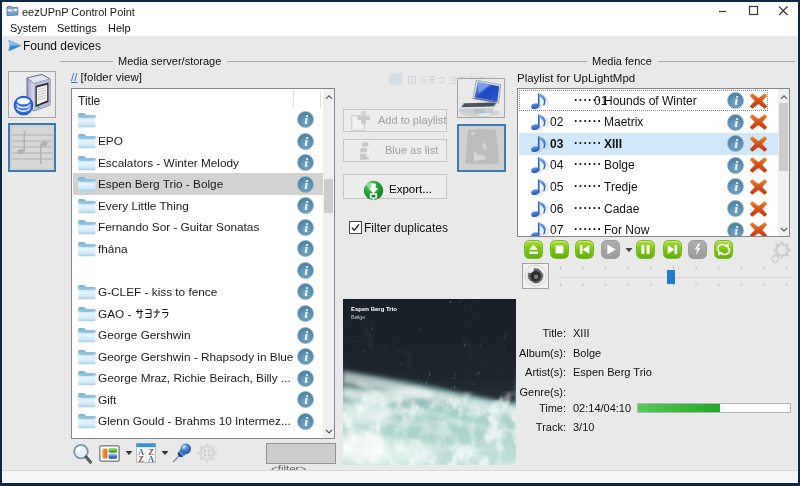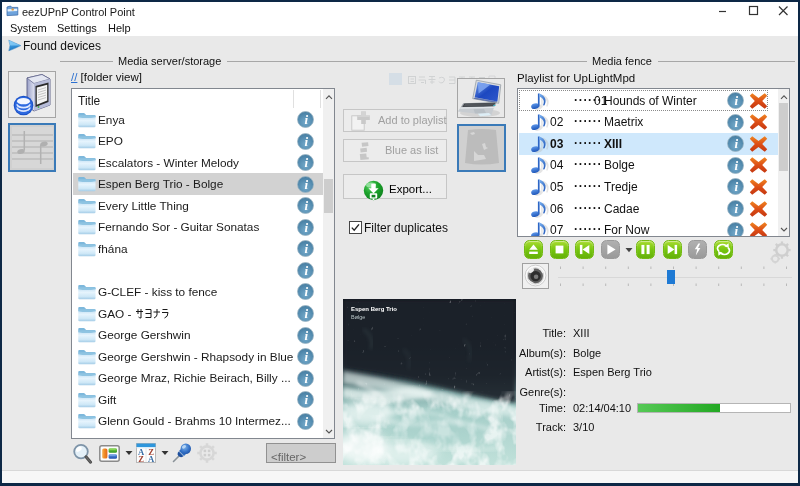--- a/index.html
+++ b/index.html
@@ -182,21 +182,20 @@
 <div id="list">
 <div style="position:absolute; left:6px; top:5px; font-size:12px; color:#1a1a1a;">Title</div>
 <div style="position:absolute; left:221px; top:1px; width:1px; height:18px; background:#e0e0e0;"></div>
 <div style="position:absolute; left:248px; top:1px; width:1px; height:18px; background:#e0e0e0;"></div>
 <div class="lrow" style="top:19.5px;">
 <svg class="abs" style="left:4px; top:2px;" width="20" height="18" viewBox="0 0 19 17">
 <path d="M1.2 5 L1.2 2.8 Q1.2 1.8 2.2 1.8 L6.3 1.8 Q7.1 1.8 7.6 2.5 L8.6 3.7 L16.6 3.7 Q17.6 3.7 17.6 4.7 L17.6 6 Z" fill="#7db8dc"></path>
 <path d="M1.2 4.4 L17.6 4.4 L17.6 14.3 Q17.6 15.5 16.4 15.5 L2.4 15.5 Q1.2 15.5 1.2 14.3 Z" fill="url(#fgrad)"></path>
 <path d="M1.2 4.4 L17.6 4.4 L17.6 5.8 Q9 7.4 1.2 5.8 Z" fill="#85bede" opacity="0.85"></path>
 </svg>
-<div class="txt">Enya</div>
 </div>
 <svg class="abs" style="left:225.0px; top:22.0px;" width="17.0" height="17.0" viewBox="0 0 17 17">
 <circle cx="8.5" cy="8.5" r="8" fill="url(#igrad)" stroke="#9db6c4" stroke-width="0.8"></circle>
 <text x="9.2" y="13.2" font-family="Liberation Serif, serif" font-style="italic" font-weight="bold" font-size="13" fill="#fff" text-anchor="middle">i</text>
 </svg>
 <div class="lrow" style="top:41.0px;padding-left:32px;">
 <svg class="abs" style="left:4px; top:2px;" width="20" height="18" viewBox="0 0 19 17">
 <path d="M1.2 5 L1.2 2.8 Q1.2 1.8 2.2 1.8 L6.3 1.8 Q7.1 1.8 7.6 2.5 L8.6 3.7 L16.6 3.7 Q17.6 3.7 17.6 4.7 L17.6 6 Z" fill="#7db8dc"></path>
 <path d="M1.2 4.4 L17.6 4.4 L17.6 14.3 Q17.6 15.5 16.4 15.5 L2.4 15.5 Q1.2 15.5 1.2 14.3 Z" fill="url(#fgrad)"></path>
 <path d="M1.2 4.4 L17.6 4.4 L17.6 5.8 Q9 7.4 1.2 5.8 Z" fill="#85bede" opacity="0.85"></path>
@@ -833,15 +832,15 @@
 <line x1="4.1" y1="17.9" x2="6.8" y2="15.2"></line>
       <line x1="15.2" y1="6.8" x2="17.9" y2="4.1"></line>
 </g>
 <g fill="#c6c6c6">
       <rect x="7.6" y="7.6" width="2.6" height="2.6"></rect>
       <rect x="11.8" y="7.6" width="2.6" height="2.6"></rect>
       <rect x="7.6" y="11.8" width="2.6" height="2.6"></rect>
       <rect x="11.8" y="11.8" width="2.6" height="2.6"></rect>
     </g>
 </svg>
-<div class="abs" style="left:266px; top:443px; width:70px; height:20px; background:#cdcdcd; border:1px solid #919191; font-size:11.5px; color:#666; padding:7px 0 0 4px;">&lt;filter&gt;</div>
+<div class="abs" style="left:266px; top:443px; width:70px; height:20px; background:#cdcdcd; border:1px solid #919191; font-size:11.5px; color:#666; padding:19px 0 0 4px;">&lt;filter&gt;</div>
 <div id="statusbar"></div>
 <div id="frame"></div>
 
 </body></html>

